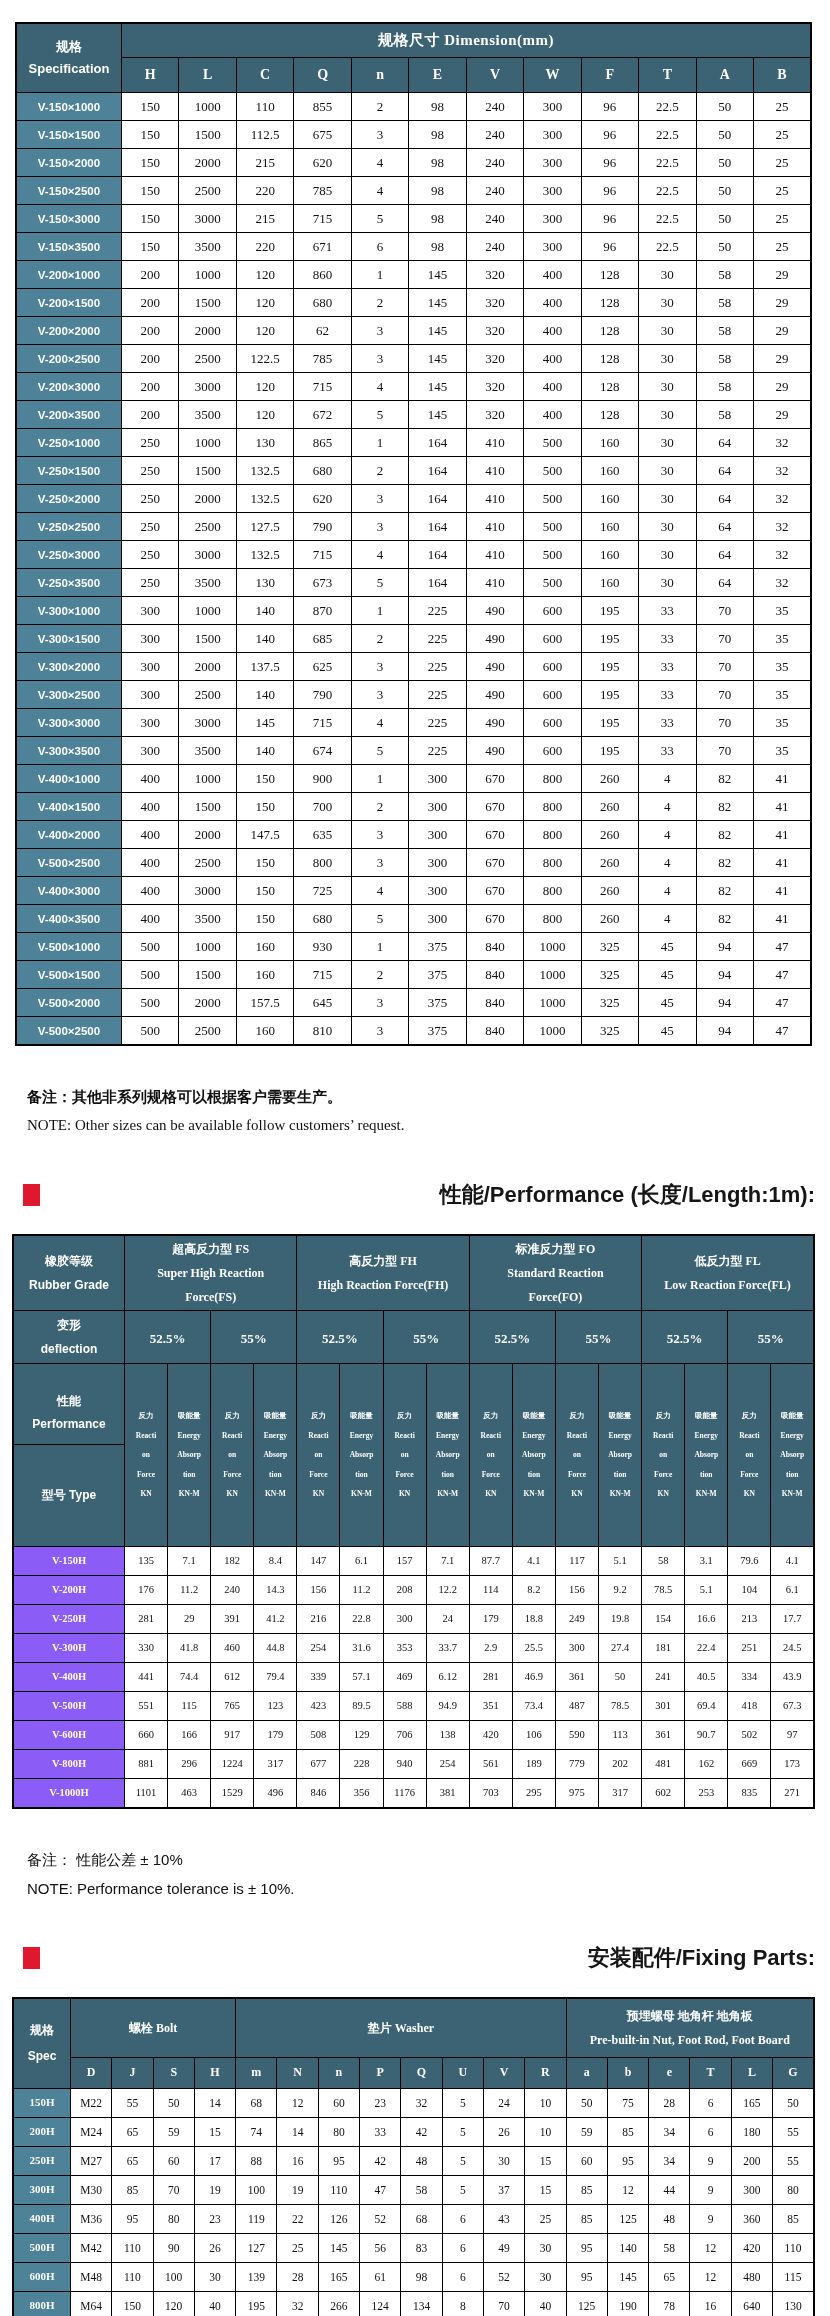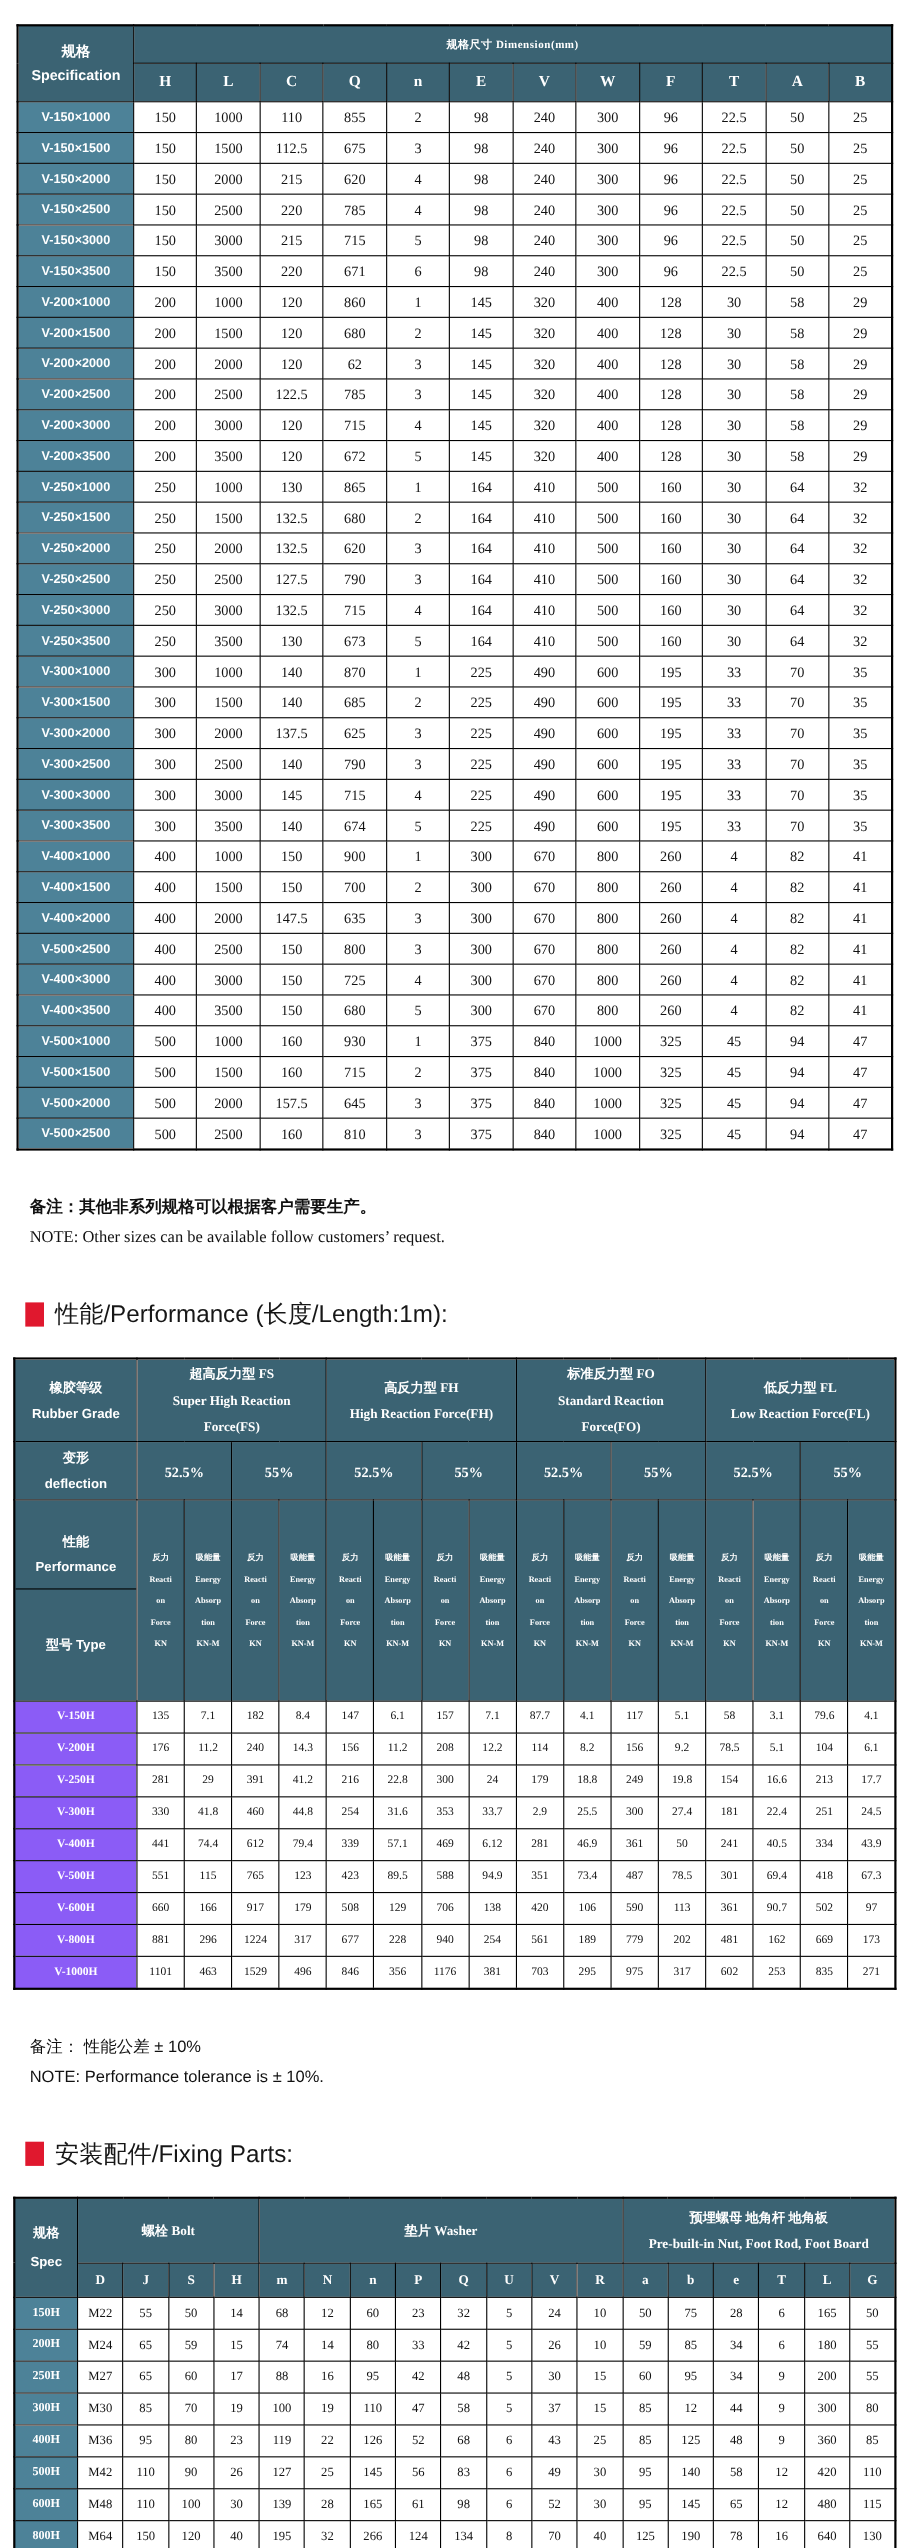--- a/index.html
+++ b/index.html
@@ -7,34 +7,34 @@
   .page{padding:22px 15px 30px 15px;}
 
   table{border-collapse:collapse;table-layout:fixed;}
   th,td{padding:0;overflow:hidden;}
 
   
   .t1{width:797px;border:2px solid #000;}
   .t1 th,.t1 td{border:1px solid #000;text-align:center;vertical-align:middle;}
   .t1 thead th{background:#3b6373;color:#fff;}
   .t1 .corner{width:104px;font-family:"Liberation Sans",sans-serif;font-weight:bold;font-size:13px;white-space:pre-line;line-height:1.7;}
-  .t1 .dimhead{font-size:10px;font-weight:bold;height:33px;letter-spacing:.5px;}
+  .t1 .dimhead{font-size:15px;font-weight:bold;height:33px;letter-spacing:.5px;}
   .t1 .colhead{font-size:14px;font-weight:bold;height:34px;}
   .t1 tbody th{background:#4d8298;color:#fff;font-size:11.5px;font-weight:bold;font-family:"Liberation Sans",sans-serif;}
   .t1 tbody td{background:#fff;font-size:13px;height:27px;}
 
   
   .note{margin:42px 0 0 12px;}
   .note .cn{font-family:"Liberation Sans",sans-serif;font-size:15px;font-weight:bold;margin:0 0 10px 0;}
   .note .en{font-size:15px;margin:0;}
   .note2 .cn{font-weight:normal;}
   .note2 .en{font-family:"Liberation Sans",sans-serif;}
 
   
-  .section-h{display:flex;align-items:center;margin:46px 0 24px 8px;font-family:"Liberation Sans",sans-serif;font-size:22px;font-weight:normal;color:#161616;}
+  .section-h{display:flex;align-items:center;margin:46px 0 24px 8px;font-family:"Liberation Sans",sans-serif;font-size:22px;font-weight:bold;color:#161616;justify-content:space-between;}
   .bullet{width:17px;height:22px;background:#e0182e;margin-right:10px;flex:0 0 auto;}
 
   
   .t2{width:803px;border:2px solid #000;margin-left:-3px;}
   .t2 th,.t2 td{border:1px solid #000;text-align:center;vertical-align:middle;}
   .t2 thead th{background:#3b6373;color:#fff;white-space:pre-line;}
   .t2 .corner{width:110px;font-family:"Liberation Sans",sans-serif;font-size:12px;font-weight:bold;line-height:2.0;}
   .t2 .group{font-size:12px;font-weight:bold;height:74px;line-height:2.0;}
   .t2 .defl-label{font-family:"Liberation Sans",sans-serif;font-size:12px;font-weight:bold;height:52px;line-height:2.0;}
   .t2 .defl{font-size:13px;font-weight:bold;vertical-align:top;padding-top:20px;}

